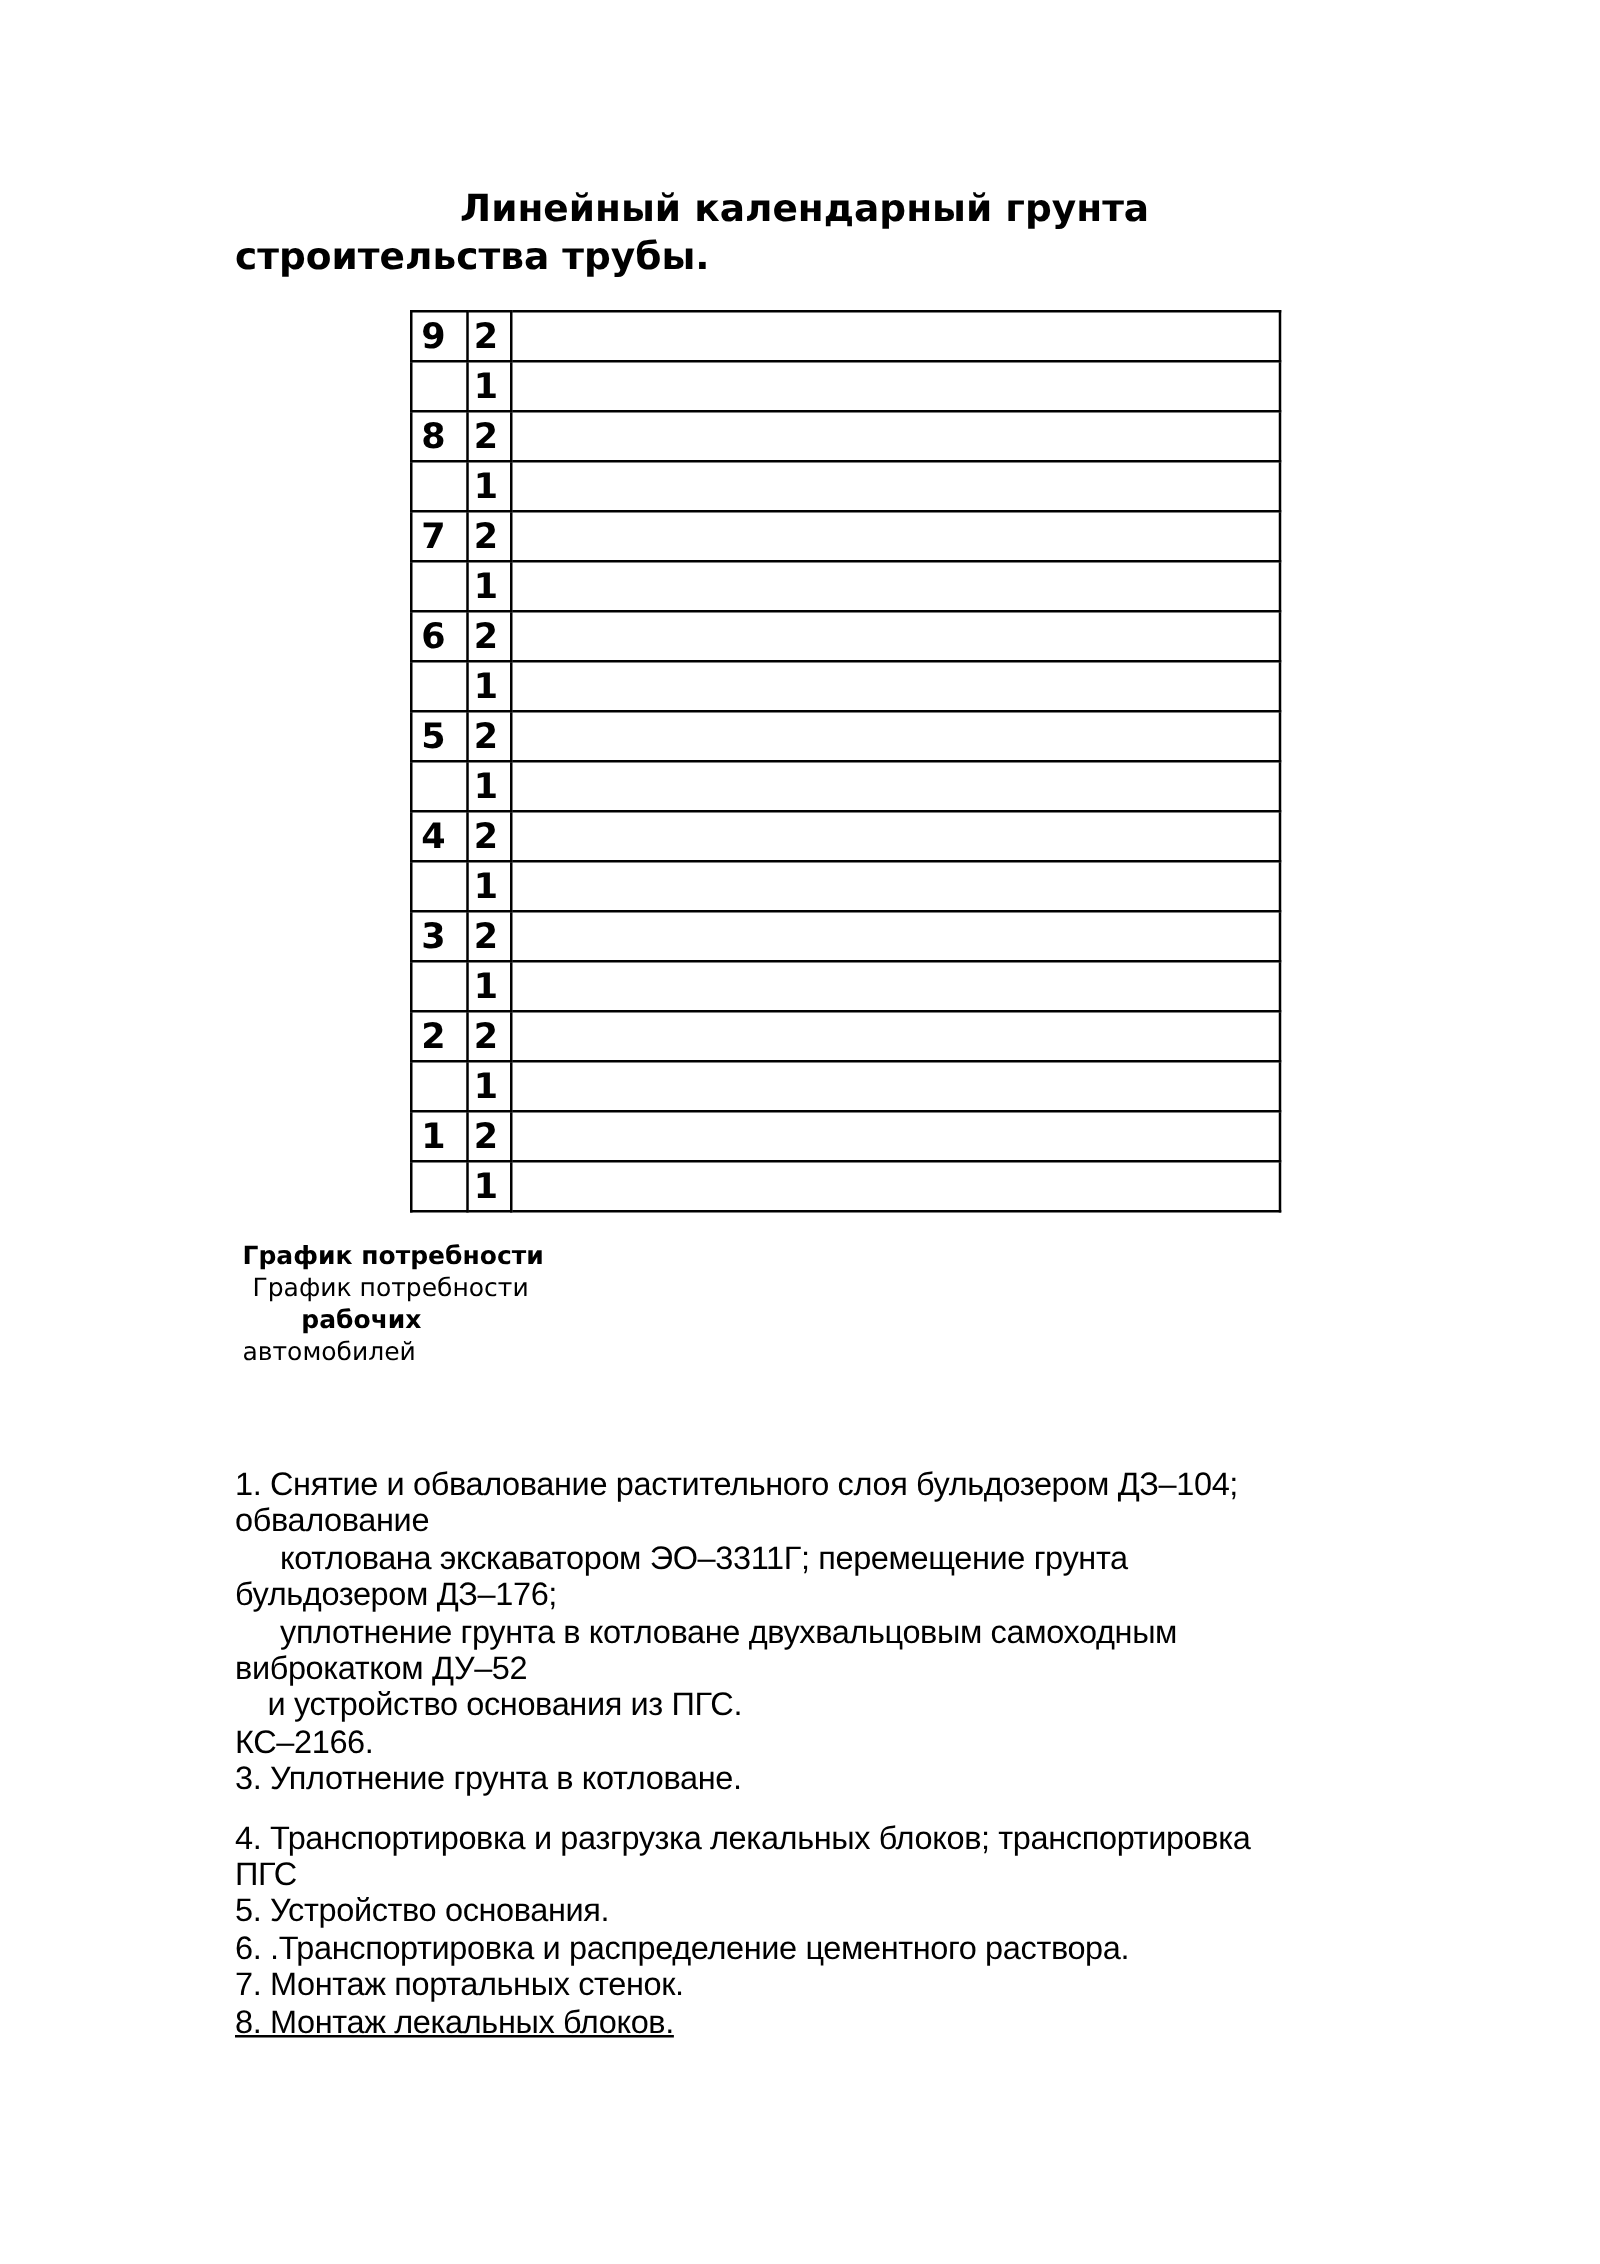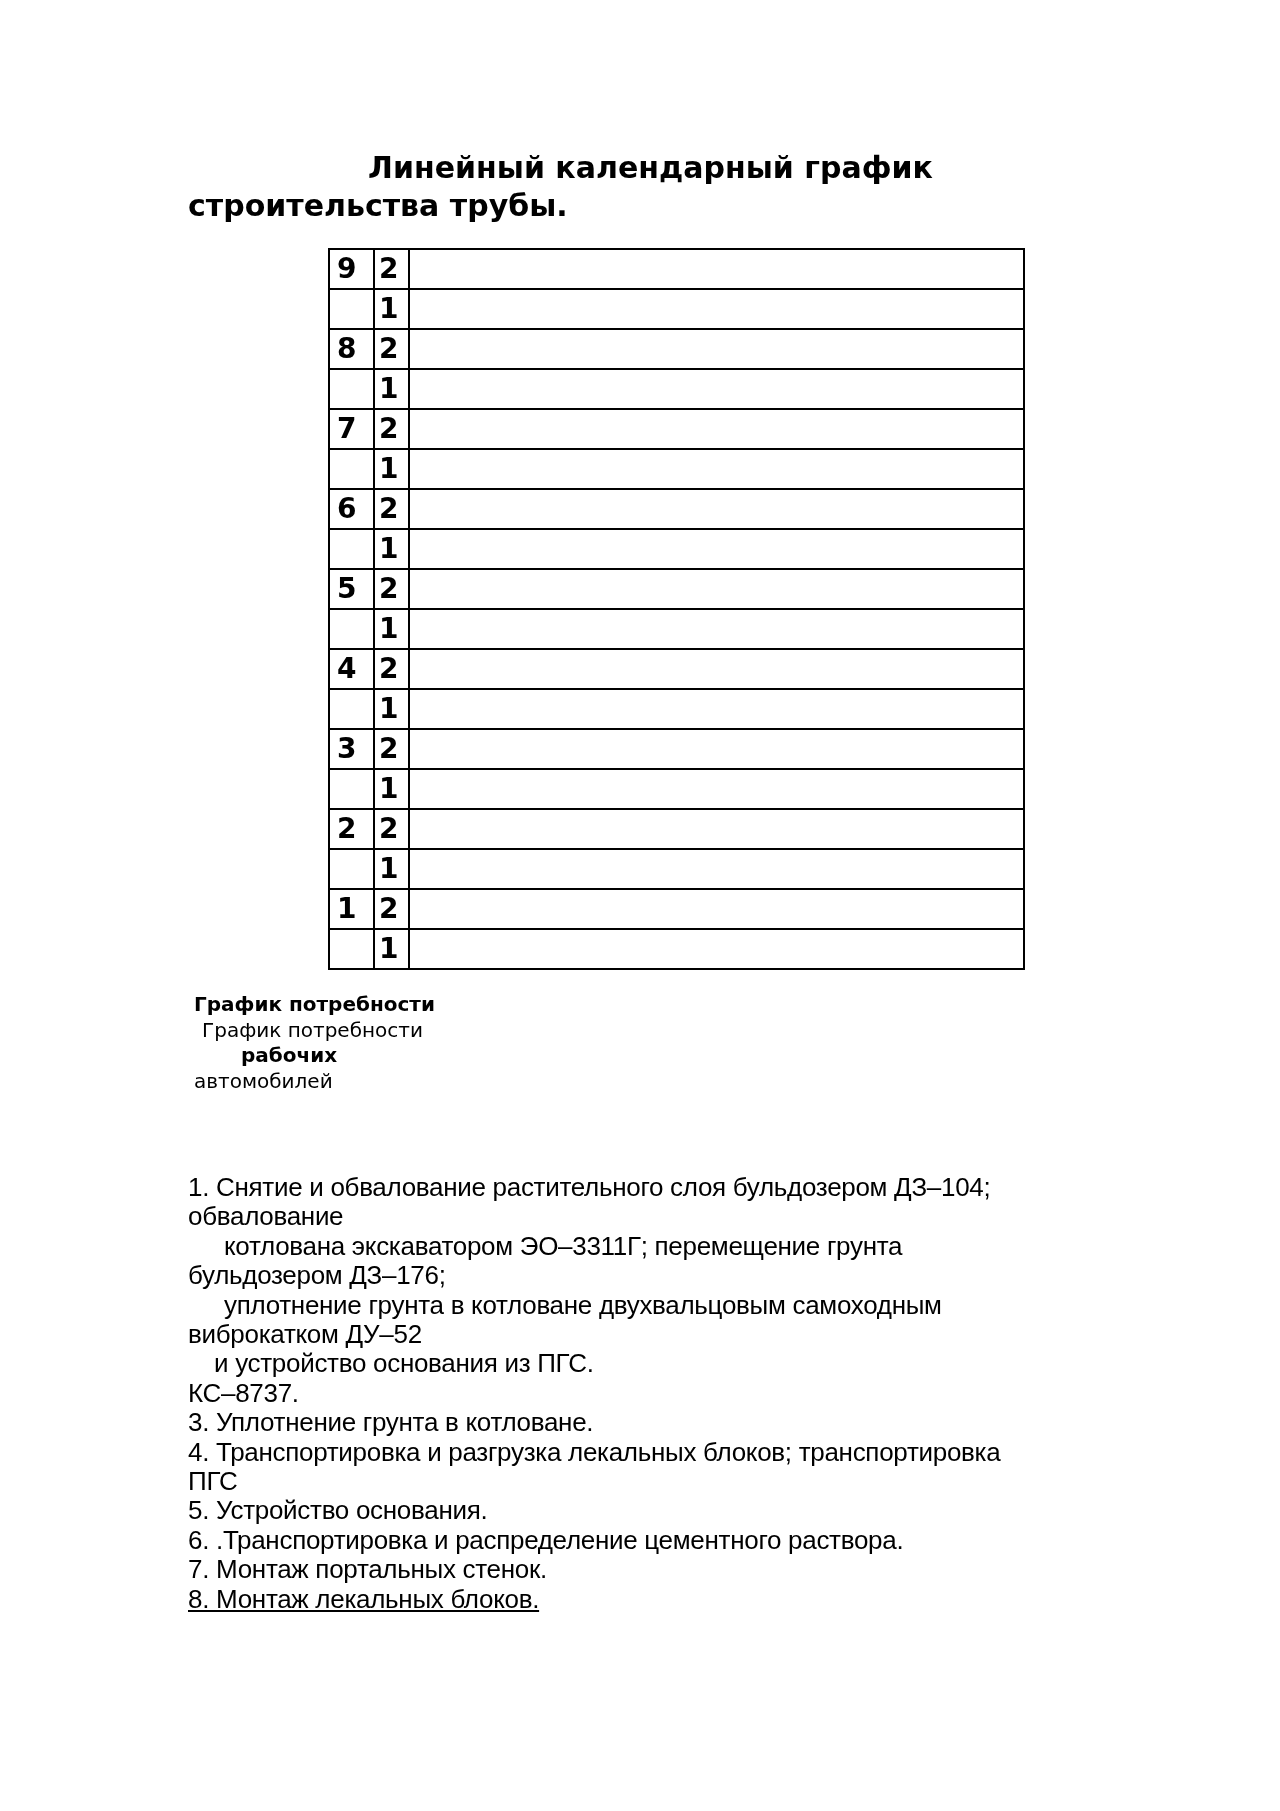--- a/index.html
+++ b/index.html
@@ -73,21 +73,21 @@
     letter-spacing: -0.3px;
     white-space: nowrap;
   }
 </style>
 </head>
 <body>
 
 <div class="page">
 
   <div class="title">
-    <div class="title-indent">Линейный календарный график</div>
+    <div class="title-indent">Линейный календарный грунта</div>
     <div>строительства трубы.</div>
   </div>
 
   <table class="sched">
     <colgroup>
       <col class="c1">
         <col class="c2">
         <col class="c3">
     </colgroup>
     <tbody>
@@ -192,23 +192,23 @@
     </div>
 
   <div class="legend">
       <div style="padding-left: 0px;">1. Снятие и обвалование растительного слоя бульдозером ДЗ–104;</div>
       <div style="padding-left: 0px;">обвалование</div>
       <div style="padding-left: 36px;">котлована экскаватором ЭО–3311Г; перемещение грунта</div>
       <div style="padding-left: 0px;">бульдозером ДЗ–176;</div>
       <div style="padding-left: 36px;">уплотнение грунта в котловане двухвальцовым самоходным</div>
       <div style="padding-left: 0px;">виброкатком ДУ–52</div>
       <div style="padding-left: 26px;">и устройство основания из ПГС.</div>
-      <div style="padding-left: 0px;">КС–8737.</div>
+      <div style="padding-left: 0px;">КС–2166.</div>
       <div style="padding-left: 0px;">3. Уплотнение грунта в котловане.</div>
-      <div style="padding-left: 0px;">4. Транспортировка и разгрузка лекальных блоков; транспортировка</div>
+      <div style="padding-left: 0px; margin-top: 18px;">4. Транспортировка и разгрузка лекальных блоков; транспортировка</div>
       <div style="padding-left: 0px;">ПГС</div>
       <div style="padding-left: 0px;">5. Устройство основания.</div>
       <div style="padding-left: 0px;">6. .Транспортировка и распределение цементного раствора.</div>
       <div style="padding-left: 0px;">7. Монтаж портальных стенок.</div>
       <div style="padding-left: 0px; text-decoration: underline;">8. Монтаж лекальных блоков.</div>
     </div>
 
 </div>
 
 </body></html>

